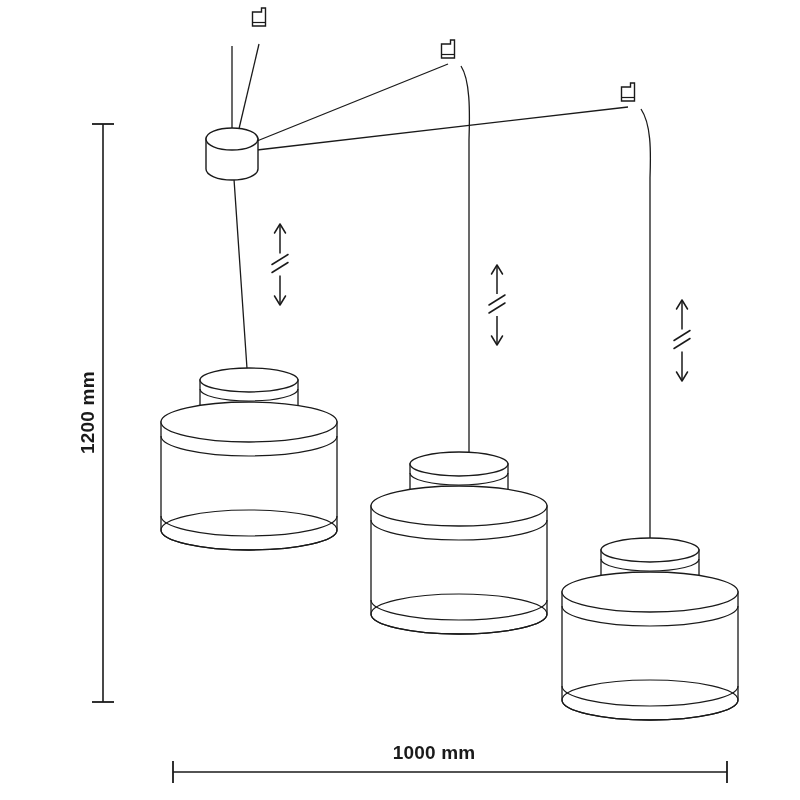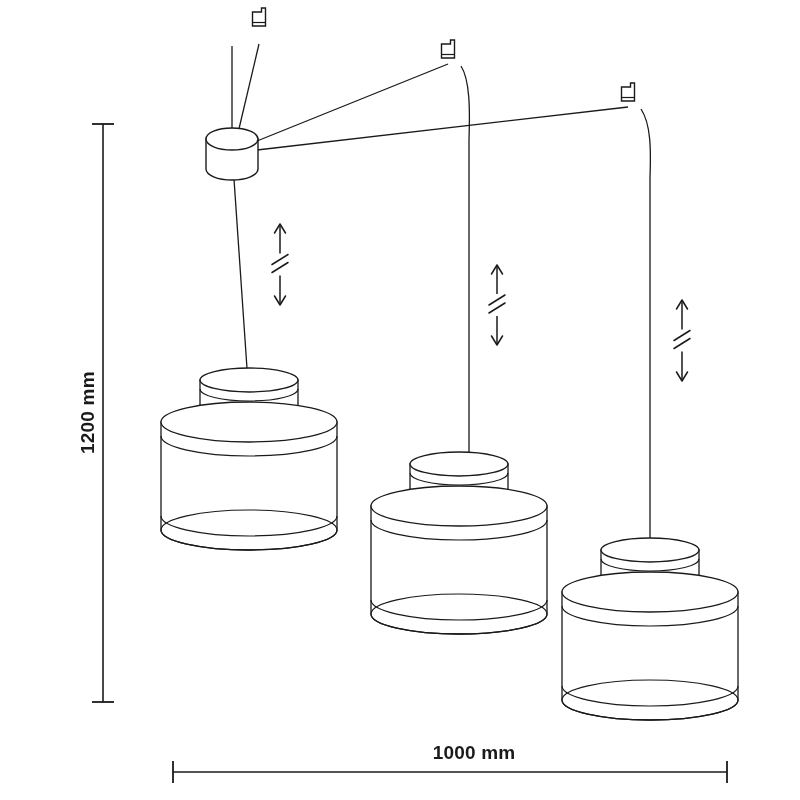--- a/index.html
+++ b/index.html
@@ -161,15 +161,15 @@
           <path d="M 562 700 A 88 20 0 0 0 738 700" fill="none" stroke="#1a1a1a" stroke-width="1.3"></path>
           <path d="M 562 686 A 88 20 0 0 0 738 686" fill="none" stroke="#1a1a1a" stroke-width="1.2"></path>
           <path d="M 562 700 A 88 20 0 0 1 738 700" fill="none" stroke="#1a1a1a" stroke-width="1.1"></path>
         </g>
       </g>
 
   </svg>
 
   <div class="dim-label" id="height-label" style="left: 77px; top: 454.375px; transform: rotate(-90deg);">1200 mm</div>
 
-  <div class="dim-label" id="width-label" style="left: 392.625px; top: 742px; margin-left: 40px;">1000 mm</div>
+  <div class="dim-label" id="width-label" style="left: 392.625px; top: 742px;">1000 mm</div>
 
 </div>
 
 </body></html>

